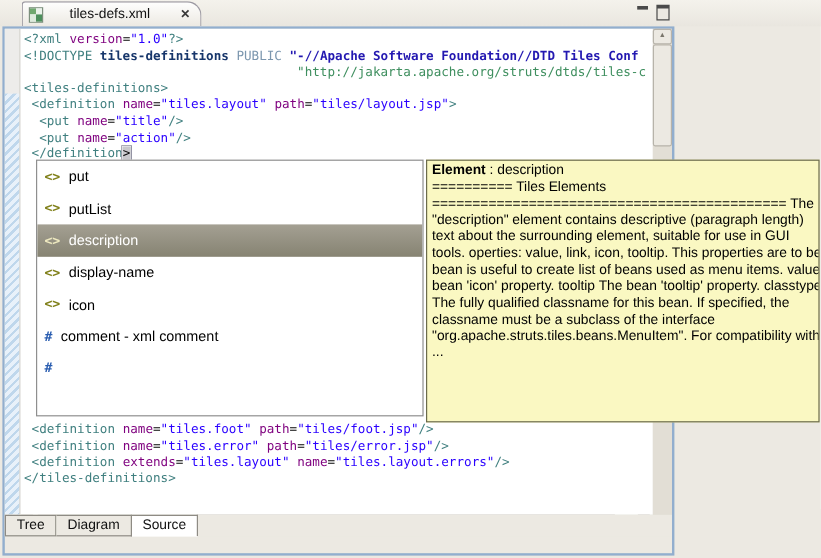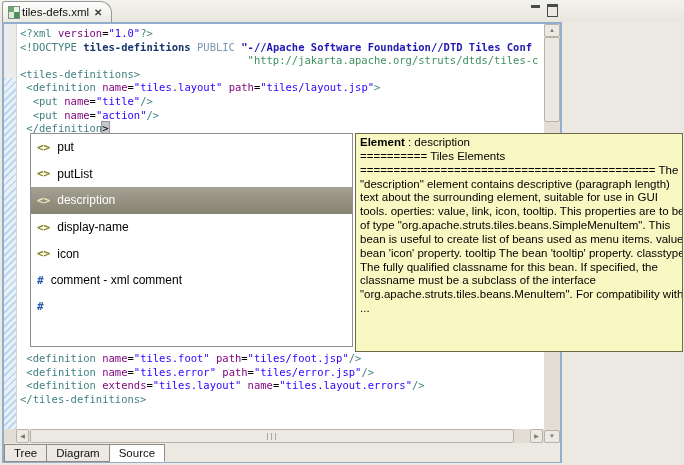--- a/index.html
+++ b/index.html
@@ -1,21 +1,21 @@
 <!DOCTYPE html>
 <html><head>
 <meta charset="utf-8">
 <style>
   html,body{margin:0;padding:0;}
   body{font-family:"Liberation Sans",sans-serif;}
   #stage{position:relative;width:684px;height:465px;background:#ECE9E2;overflow:hidden;}
 
   
   .tabbar{position:absolute;left:0;top:0;width:684px;height:22px;background:linear-gradient(#F4F2EC,#E9E6DF);}
-  .etab{position:absolute;left:2px;top:1px;height:20px;display:flex;align-items:center;gap:2px;
+  .etab{position:absolute;left:18px;top:1px;height:20px;display:flex;align-items:center;gap:22px;
         padding:0 8px 0 5px;background:linear-gradient(#FEFEFD,#ECE9E2);
         border:1px solid #9A97A0;border-bottom:none;border-top-left-radius:3px;border-top-right-radius:12px;
         font-size:11.5px;color:#111;justify-content:center;}
   .fileicon{width:10px;height:11px;background:#fff;border:1px solid #7C8F7C;display:grid;grid-template-columns:1fr 1fr;grid-template-rows:1fr 1fr;}
   .fileicon i:nth-child(1){background:#6FA86F;}
   .fileicon i:nth-child(2){background:#EAF2EA;}
   .fileicon i:nth-child(3){background:#DDEBDD;}
   .fileicon i:nth-child(4){background:#4C8F5C;}
   .closex{font-size:10px;font-weight:bold;color:#3A3A3A;margin-left:3px;cursor:default;}
   .winbtns{position:absolute;left:531px;top:4px;display:flex;gap:7px;align-items:flex-start;}
@@ -52,21 +52,21 @@
   .vthumb{position:absolute;left:0;top:13px;width:16px;height:85px;background:#ECE9E2;border:1px solid #B7B3AA;border-radius:2px;box-sizing:border-box;}
   
   .hscroll{position:absolute;left:0;top:405px;width:540px;height:14px;background:#E2DED5;}
   .hbtn{position:absolute;top:0;width:13px;height:14px;background:#ECE9E2;border:1px solid #B7B3AA;border-radius:2px;
         box-sizing:border-box;color:#7A766C;font-size:6px;line-height:12px;text-align:center;}
   .hthumb{position:absolute;left:26px;top:0;width:484px;height:14px;background:#ECE9E2;border:1px solid #B7B3AA;border-radius:2px;box-sizing:border-box;}
   .grip{position:absolute;left:50%;top:3px;margin-left:-5px;width:10px;height:7px;
         background:repeating-linear-gradient(90deg,#ABA79D 0 1px,transparent 1px 4px);}
 
   
-  .pagetabs{position:absolute;left:0;top:420px;width:556px;height:18px;background:#ECE9E2;display:flex;align-items:stretch;font-size:11.5px;color:#111;}
+  .pagetabs{position:absolute;left:0;top:405px;width:556px;height:18px;background:#ECE9E2;display:flex;align-items:stretch;font-size:11.5px;color:#111;}
   .ptab{display:flex;align-items:center;padding:0 9px;border:1px solid #8E8B84;border-left:none;background:#ECE9E2;cursor:default;}
   .ptab:first-child{border-left:1px solid #8E8B84;}
   .ptab.active{background:#FFFFFF;border-bottom:1px solid #FFFFFF;}
 
   
   .popup{position:absolute;left:30px;top:133px;width:323px;height:214px;background:#FFFFFF;border:1px solid #8F8F8F;
          box-sizing:border-box;z-index:20;overflow:hidden;}
   .citem{height:26.6px;display:flex;align-items:center;gap:7px;padding-left:6px;font-size:12px;white-space:nowrap;color:#000;}
   .citem .cicon{font-family:"DejaVu Sans Mono",monospace;font-size:11px;font-weight:bold;}
   .cicon.element{color:#7F7F18;}
@@ -166,21 +166,20 @@
     </div>
 
   <div class="tooltip">
     <div class="tline ttitle"><b>Element</b><span> : description</span></div>
     <div id="tooltip-lines">
         <div class="tline">========== Tiles Elements</div>
         <div class="tline">============================================ The</div>
         <div class="tline">"description" element contains descriptive (paragraph length)</div>
         <div class="tline">text about the surrounding element, suitable for use in GUI</div>
         <div class="tline">tools. operties: value, link, icon, tooltip. This properties are to be</div>
-        <div class="tline">of type "org.apache.struts.tiles.beans.SimpleMenuItem". This</div>
         <div class="tline">bean is useful to create list of beans used as menu items. value</div>
         <div class="tline">bean 'icon' property. tooltip The bean 'tooltip' property. classtype</div>
         <div class="tline">The fully qualified classname for this bean. If specified, the</div>
         <div class="tline">classname must be a subclass of the interface</div>
         <div class="tline">"org.apache.struts.tiles.beans.MenuItem". For compatibility with</div>
         <div class="tline">...</div>
       </div>
   </div>
 
 </div>

